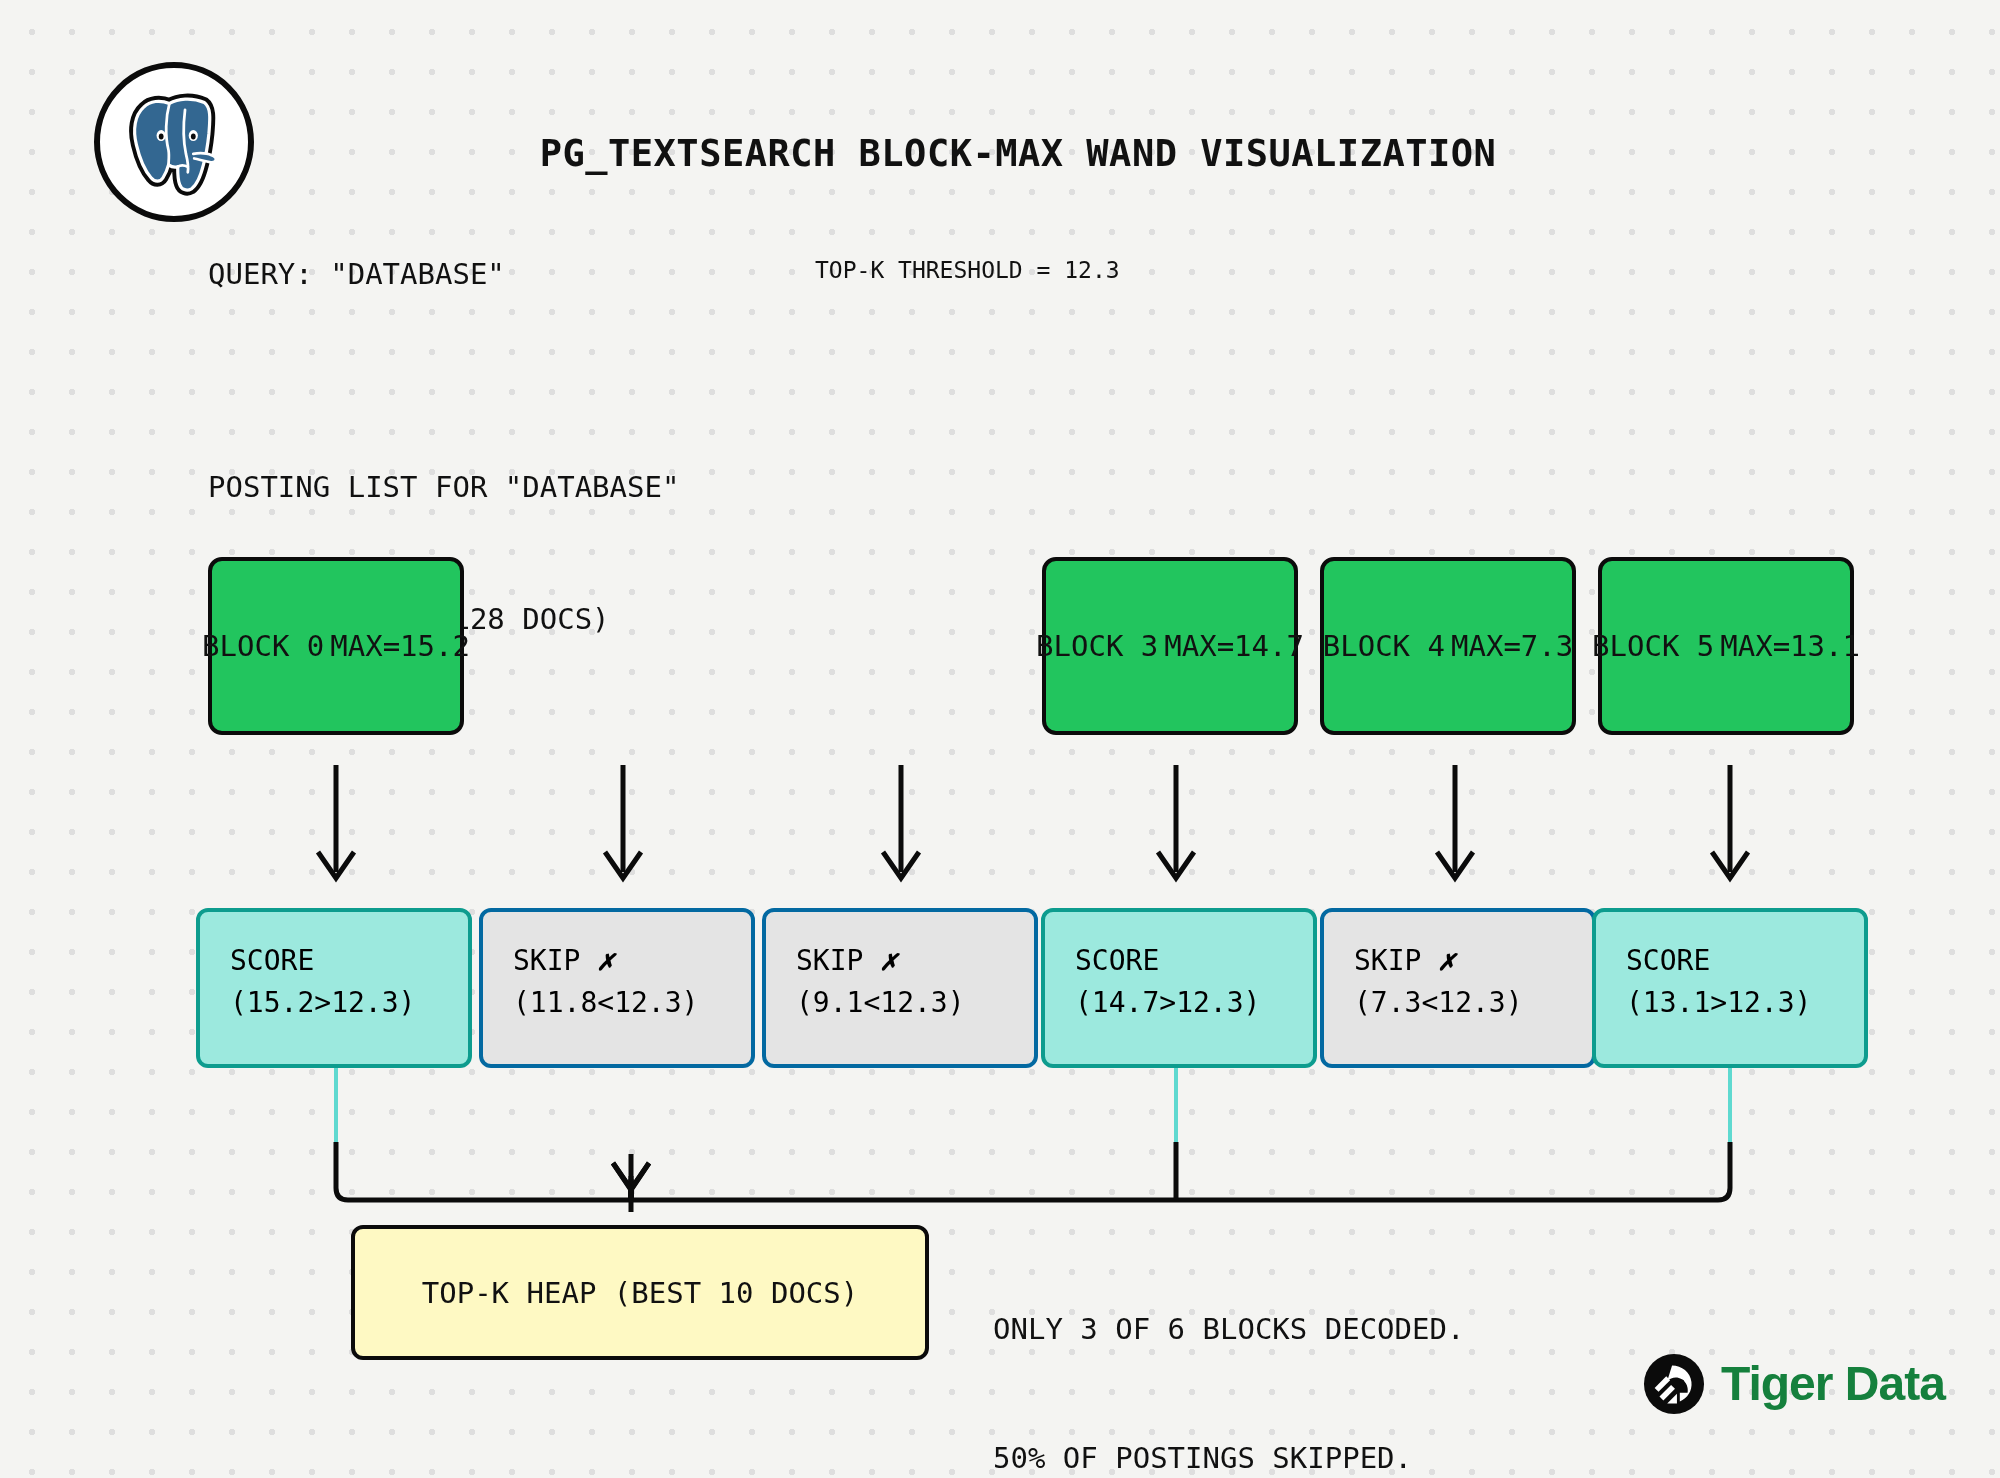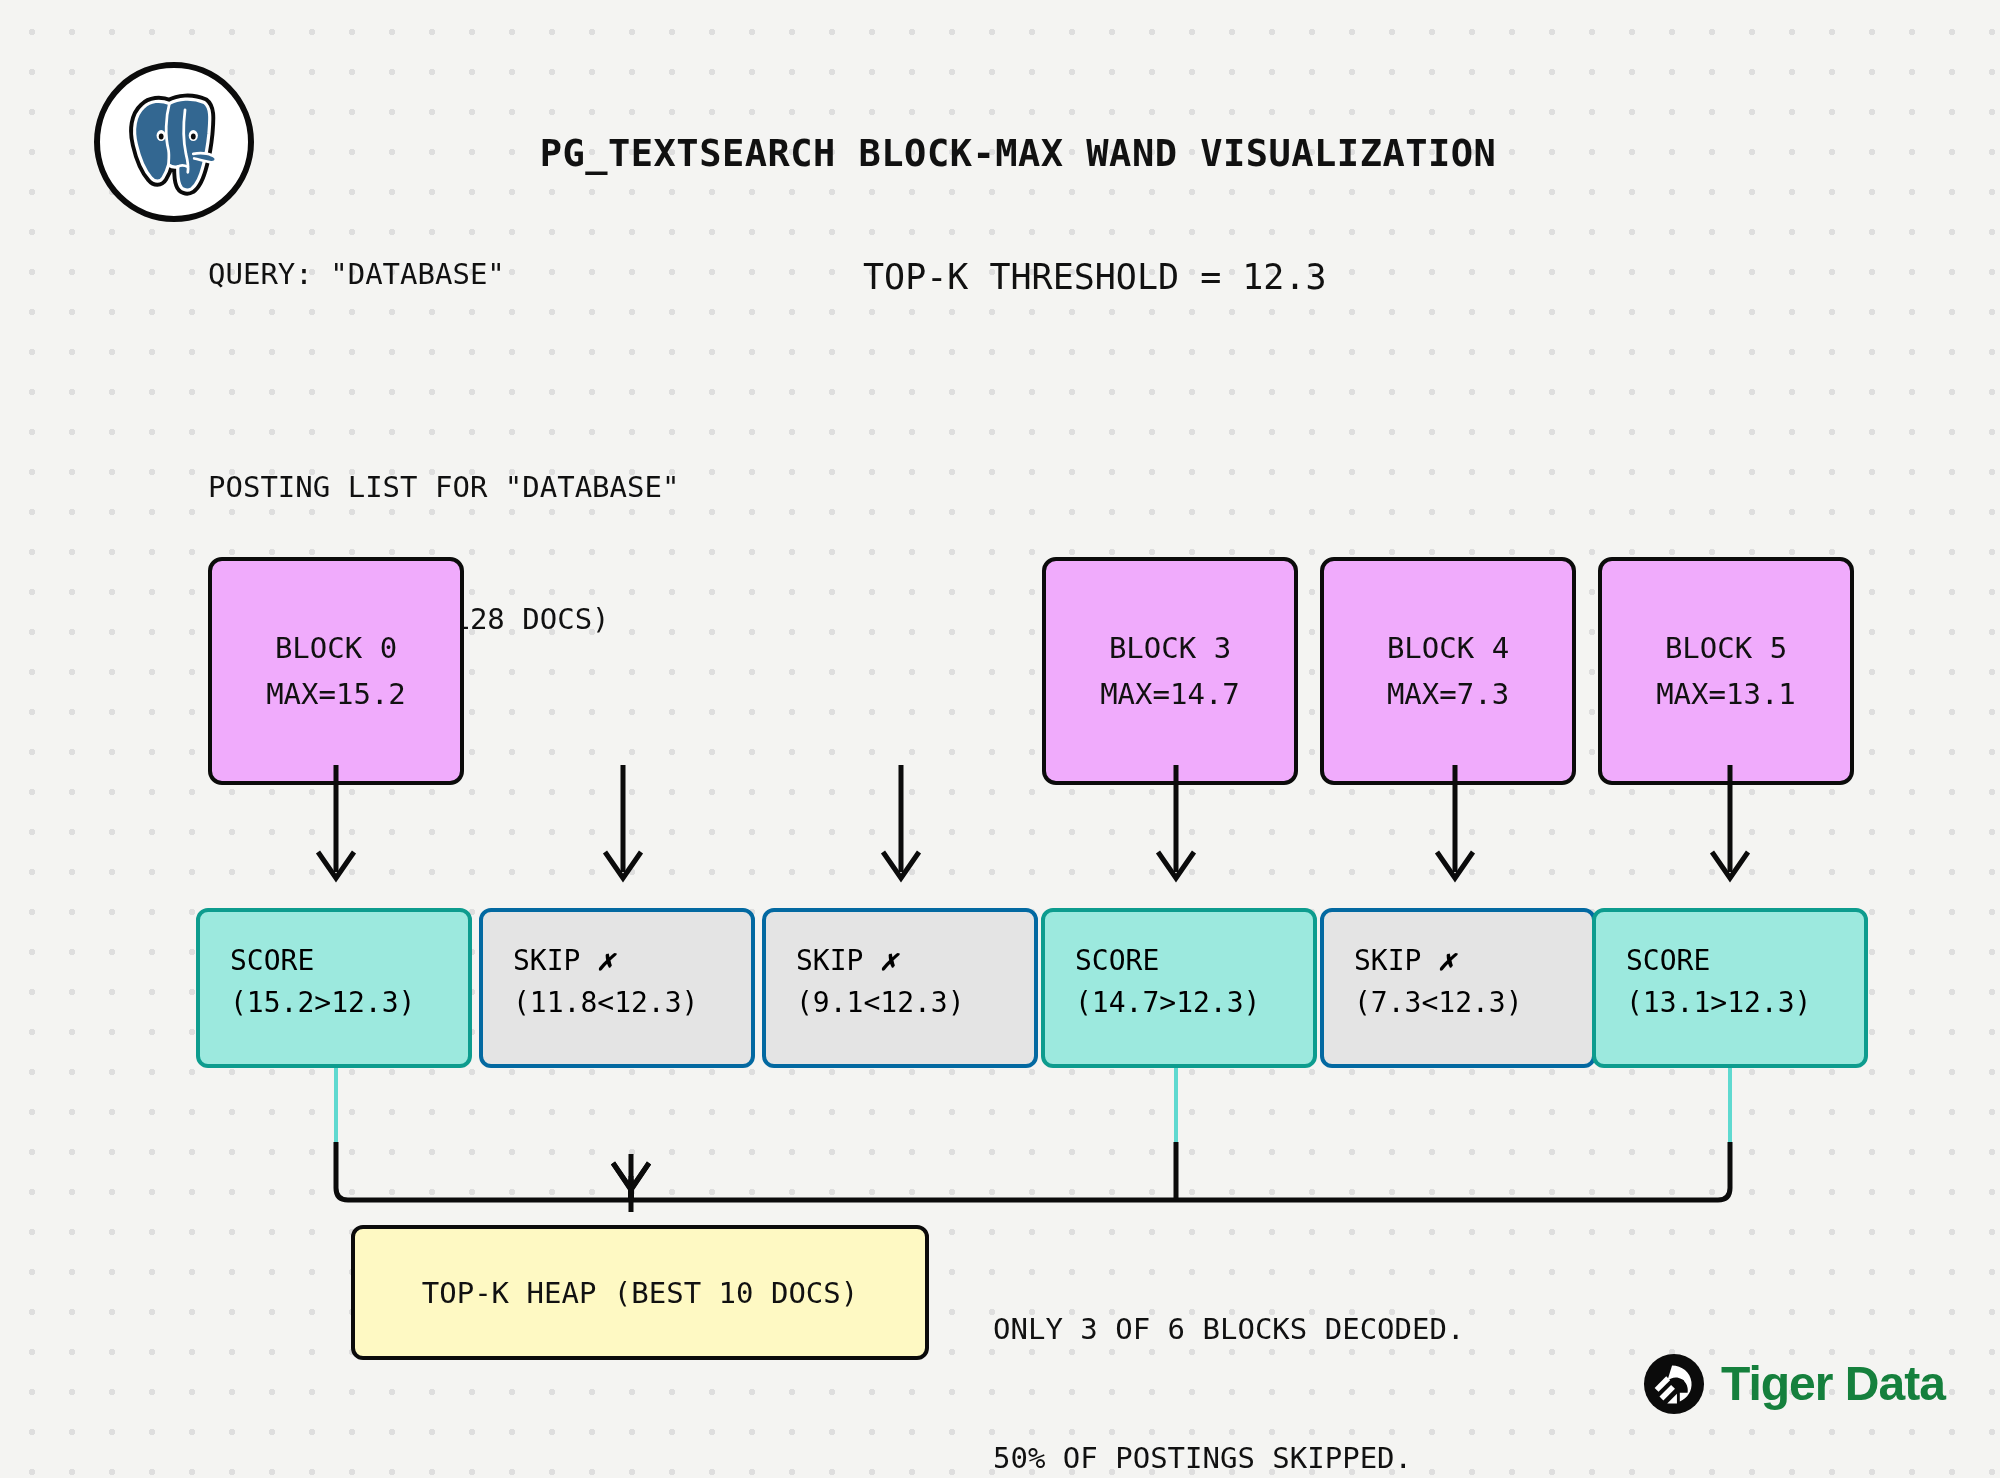--- a/index.html
+++ b/index.html
@@ -57,23 +57,23 @@
 
   .hdr-query {
     position: absolute;
     left: 190px;
     top: 257px;
     font-size: 29px;
     white-space: pre;
   }
   .hdr-threshold {
     position: absolute;
-    left: 845px;
+    left: 797px;
     top: 257px;
-    font-size: 35px;
+    font-size: 23px;
     white-space: pre;
   }
 
   .posting-label {
     position: absolute;
     left: 190px;
     top: 377px;
     font-size: 29px;
     line-height: 44px;
     white-space: pre;
@@ -84,27 +84,27 @@
     position: absolute;
     left: 190px;
     top: 557px;
     width: 1648px;
     height: 178px;
   }
   .block-box {
     position: absolute;
     top: 0;
     width: 256px;
-    height: 228px;
-    background: #f0abfc;
+    height: 178px;
+    background: #22c55e;
     border: 4.5px solid #0b0b0b;
     border-radius: 14px;
     box-sizing: border-box;
     display: flex;
-    flex-direction: column;
+    flex-direction: row;
     align-items: center;
     justify-content: center;
     gap: 6px;
   }
   .block-box .bb-line {
     font-size: 29px;
     white-space: pre;
     line-height: 40px;
   }
 

